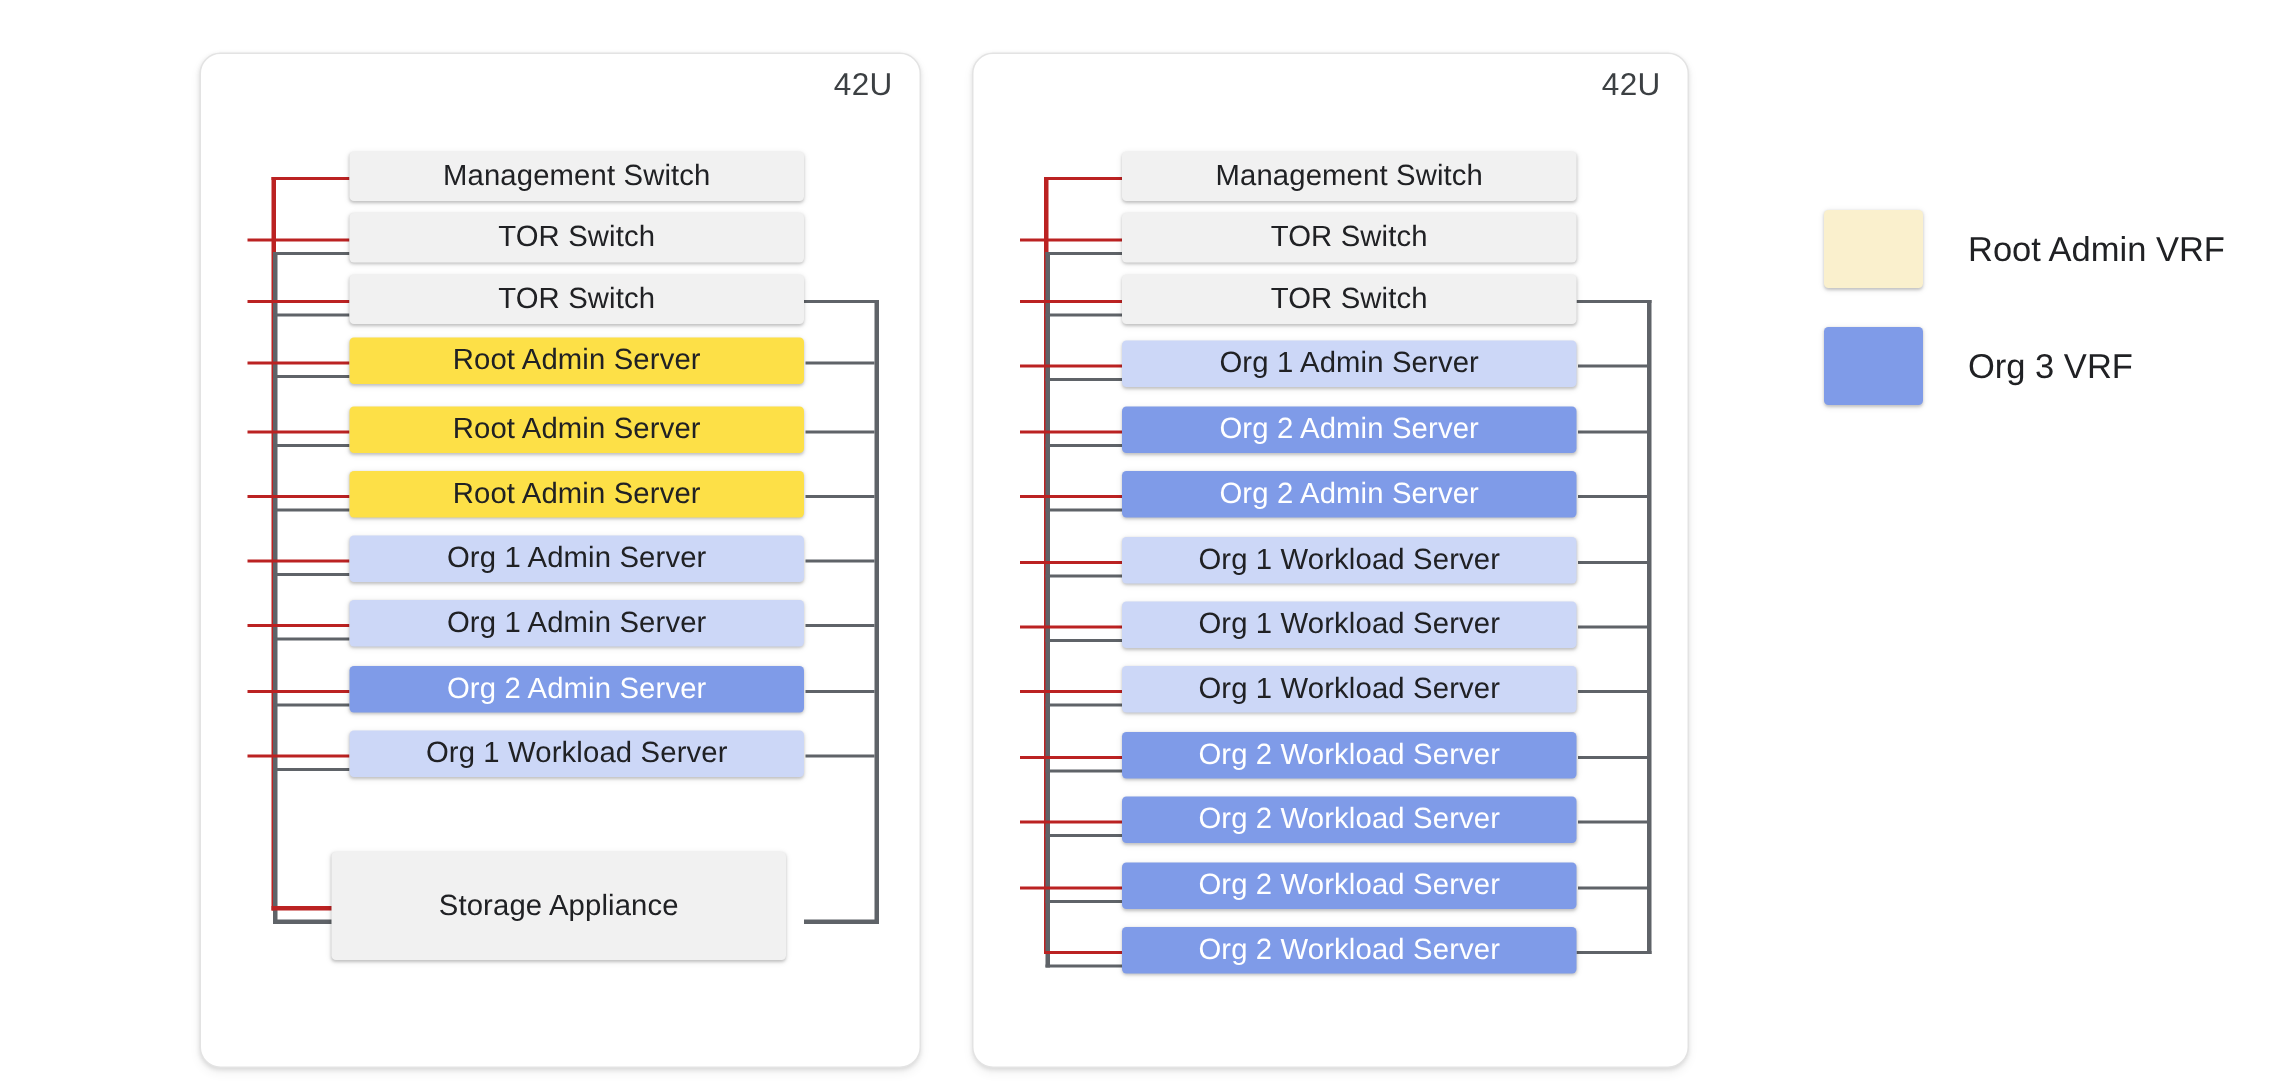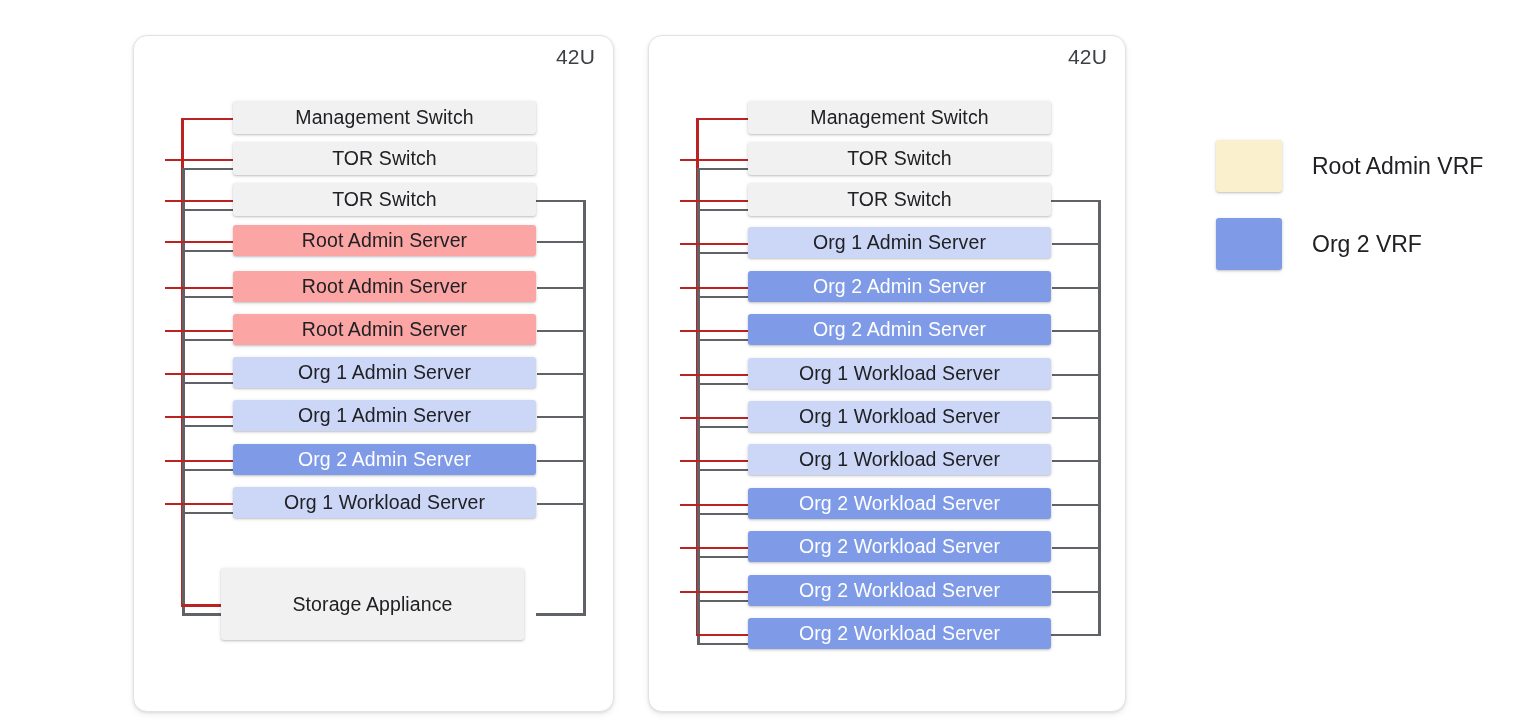--- a/index.html
+++ b/index.html
@@ -49,21 +49,21 @@
     border-radius: 3px;
     display: flex;
     align-items: center;
     justify-content: center;
     font-size: 19.5px;
     letter-spacing: 0.1px;
     box-shadow: 0 1px 2px rgba(0,0,0,0.18), 0 1px 4px rgba(0,0,0,0.10);
     white-space: nowrap;
   }
   .unit.vrf-none { background: #f1f1f1; color: #202124; }
-  .unit.vrf-root { background: #fca5a5; color: #202124; }
+  .unit.vrf-root { background: #fde047; color: #202124; }
   .unit.vrf-org1 { background: #ccd7f7; color: #202124; }
   .unit.vrf-org2 { background: #7f9be8; color: #ffffff; }
 
   
   .cable {
     position: absolute;
   }
   .cable.red-h   { height: 2.5px; background: #bb2222; }
   .cable.red-v   { width: 2.5px;  background: #bb2222; }
   .cable.gray-h  { height: 2.5px; background: #5f6368; }
@@ -265,17 +265,17 @@
       </div>
     </div>
 
   <div id="legend">
     <div class="legend-row">
       <div class="legend-swatch vrf-root"></div>
       <div class="legend-label">Root Admin VRF</div>
     </div>
     <div class="legend-row">
       <div class="legend-swatch vrf-org2"></div>
-      <div class="legend-label">Org 2 VRF</div>
+      <div class="legend-label">Org 3 VRF</div>
     </div>
   </div>
 
 </div>
 
 </body></html>

